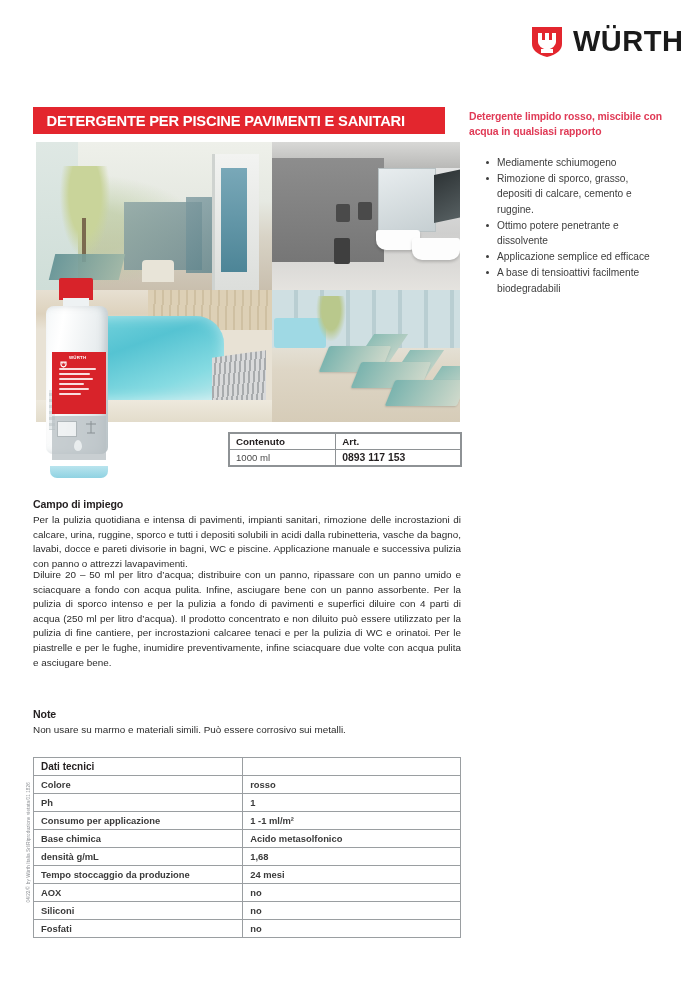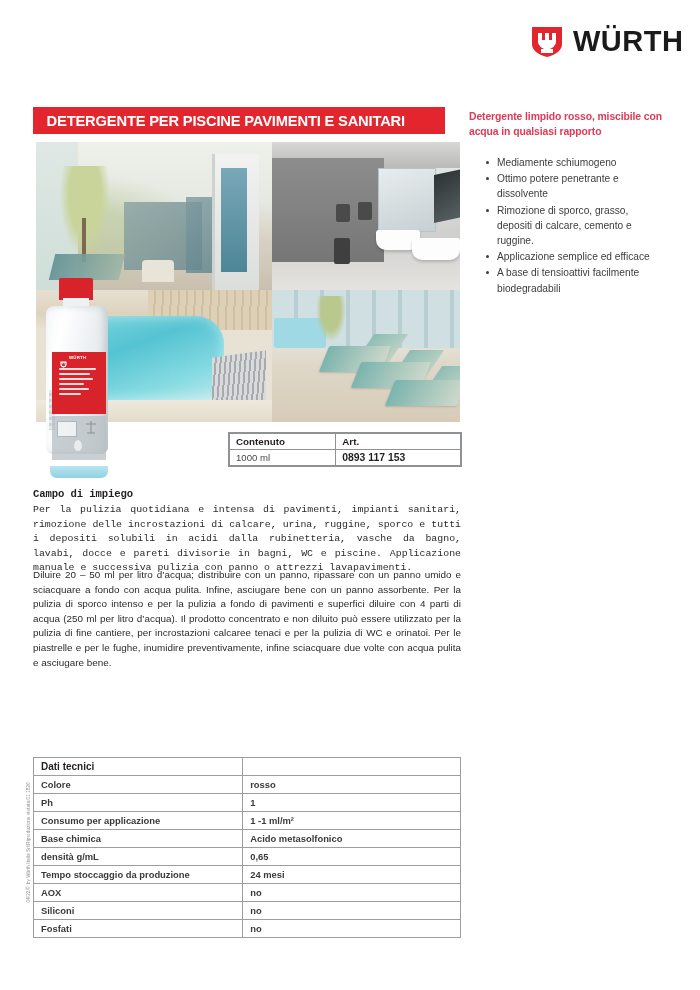--- a/index.html
+++ b/index.html
@@ -138,21 +138,21 @@
   .col-a{width:46%;}
 
   
   .sec{position:absolute;left:33px;width:428px;}
   .sec h3{
     margin:0 0 3px 0;font-size:10.6px;font-weight:bold;color:#231f20;letter-spacing:-0.1px;
   }
   .sec p{
     margin:0;font-size:9.9px;line-height:14.6px;color:#2b2b2b;text-align:justify;
   }
-  .sec-campo{top:488px;font-family:Liberation Mono, monospace;}
+  .sec-campo{top:498px;}
   .sec-util{top:568px;}
   .sec-note{top:708px;}
 
   
   .tbl-tech{position:absolute;left:33px;top:757px;width:428px;}
   .tbl-tech table{width:100%;border-collapse:collapse;}
   .tbl-tech td{
     border:1px solid #9a9ea1;padding:2.5px 7px;font-size:9.4px;color:#3a3a3a;line-height:12px;font-weight:bold;
   }
   .tbl-tech tr.head td{font-weight:bold;font-size:10px;color:#231f20;}
@@ -191,22 +191,22 @@
   </div>
 
   <div class="banner">
     <div class="banner-text">DETERGENTE PER PISCINE PAVIMENTI E SANITARI</div>
   </div>
 
   <div class="right-col">
     <div class="right-head">Detergente limpido rosso, miscibile con acqua in qualsiasi rapporto</div>
     <ul class="bullets">
       <li>Mediamente schiumogeno</li>
+      <li>Rimozione di sporco, grasso, depositi di calcare, cemento e ruggine.</li>
       <li>Ottimo potere penetrante e dissolvente</li>
-      <li>Rimozione di sporco, grasso, depositi di calcare, cemento e ruggine.</li>
       <li>Applicazione semplice ed efficace</li>
       <li>A base di tensioattivi facilmente biodegradabili</li>
     </ul>
   </div>
 
   <div class="collage">
     <div class="ph ph-spa">
       <div class="spa-wall"></div>
       <div class="spa-tree"></div>
       <div class="spa-glass"></div>
@@ -301,20 +301,24 @@
 
   <div class="sec sec-campo">
     <h3>Campo di impiego</h3>
     <p>Per la pulizia quotidiana e intensa di pavimenti, impianti sanitari, rimozione delle incrostazioni di calcare, urina, ruggine, sporco e tutti i depositi solubili in acidi dalla rubinetteria, vasche da bagno, lavabi, docce e pareti divisorie in bagni, WC e piscine. Applicazione manuale e successiva pulizia con panno o attrezzi lavapavimenti.</p>
   </div>
 
   <div class="sec sec-util">
     <p>Diluire 20 – 50 ml per litro d’acqua; distribuire con un panno, ripassare con un panno umido e sciacquare a fondo con acqua pulita. Infine, asciugare bene con un panno assorbente. Per la pulizia di sporco intenso e per la pulizia a fondo di pavimenti e superfici diluire con 4 parti di acqua (250 ml per litro d’acqua). Il prodotto concentrato e non diluito può essere utilizzato per la pulizia di fine cantiere, per incrostazioni calcaree tenaci e per la pulizia di WC e orinatoi. Per le piastrelle e per le fughe, inumidire preventivamente, infine sciacquare due volte con acqua pulita e asciugare bene.</p>
   </div>
 
+  <div class="sec sec-note">
+    <h3>Note</h3>
+    <p>Non usare su marmo e materiali simili. Può essere corrosivo sui metalli.</p>
+  </div>
 
   <div class="tbl-tech">
     <table>
       <tbody>
           <tr class="head">
         <td class="k">Dati tecnici</td>
         <td></td>
       </tr>
       <tr>
         <td class="k">Colore</td>
@@ -327,21 +331,21 @@
       <tr>
         <td class="k">Consumo per applicazione</td>
         <td>1 -1 ml/m²</td>
       </tr>
       <tr>
         <td class="k">Base chimica</td>
         <td>Acido metasolfonico</td>
       </tr>
       <tr>
         <td class="k">densità g/mL</td>
-        <td>0,65</td>
+        <td>1,68</td>
       </tr>
       <tr>
         <td class="k">Tempo stoccaggio da produzione</td>
         <td>24 mesi</td>
       </tr>
       <tr>
         <td class="k">AOX</td>
         <td>no</td>
       </tr>
       <tr>

